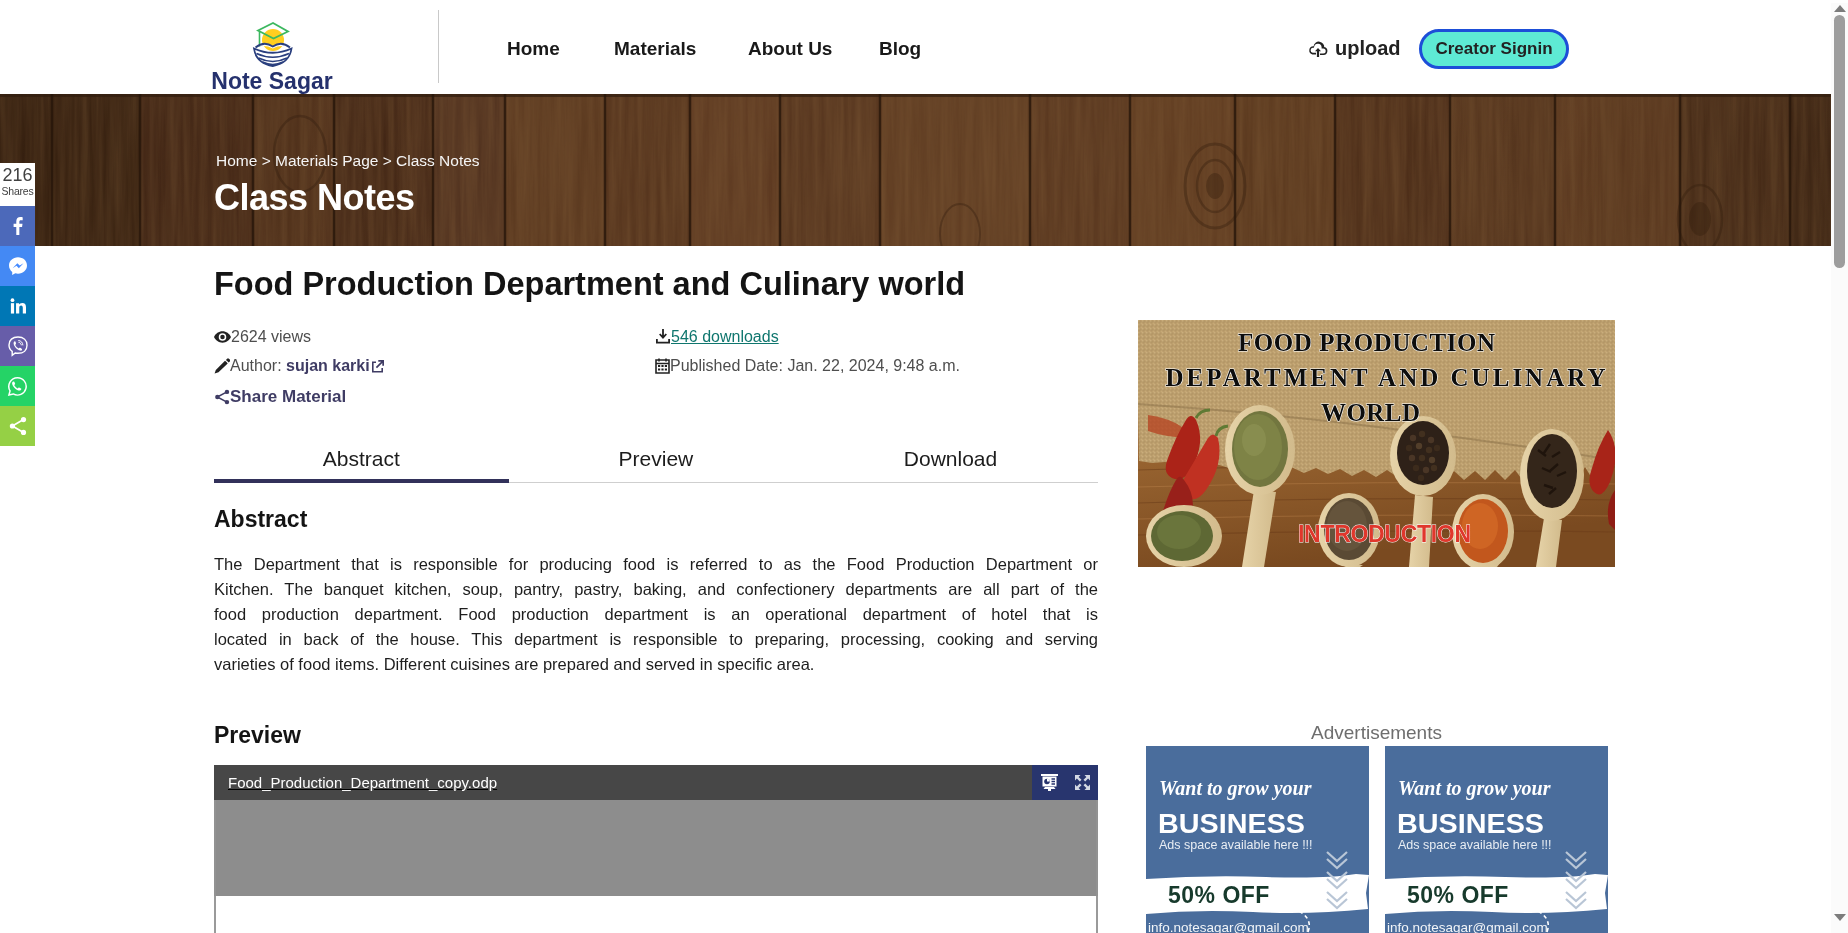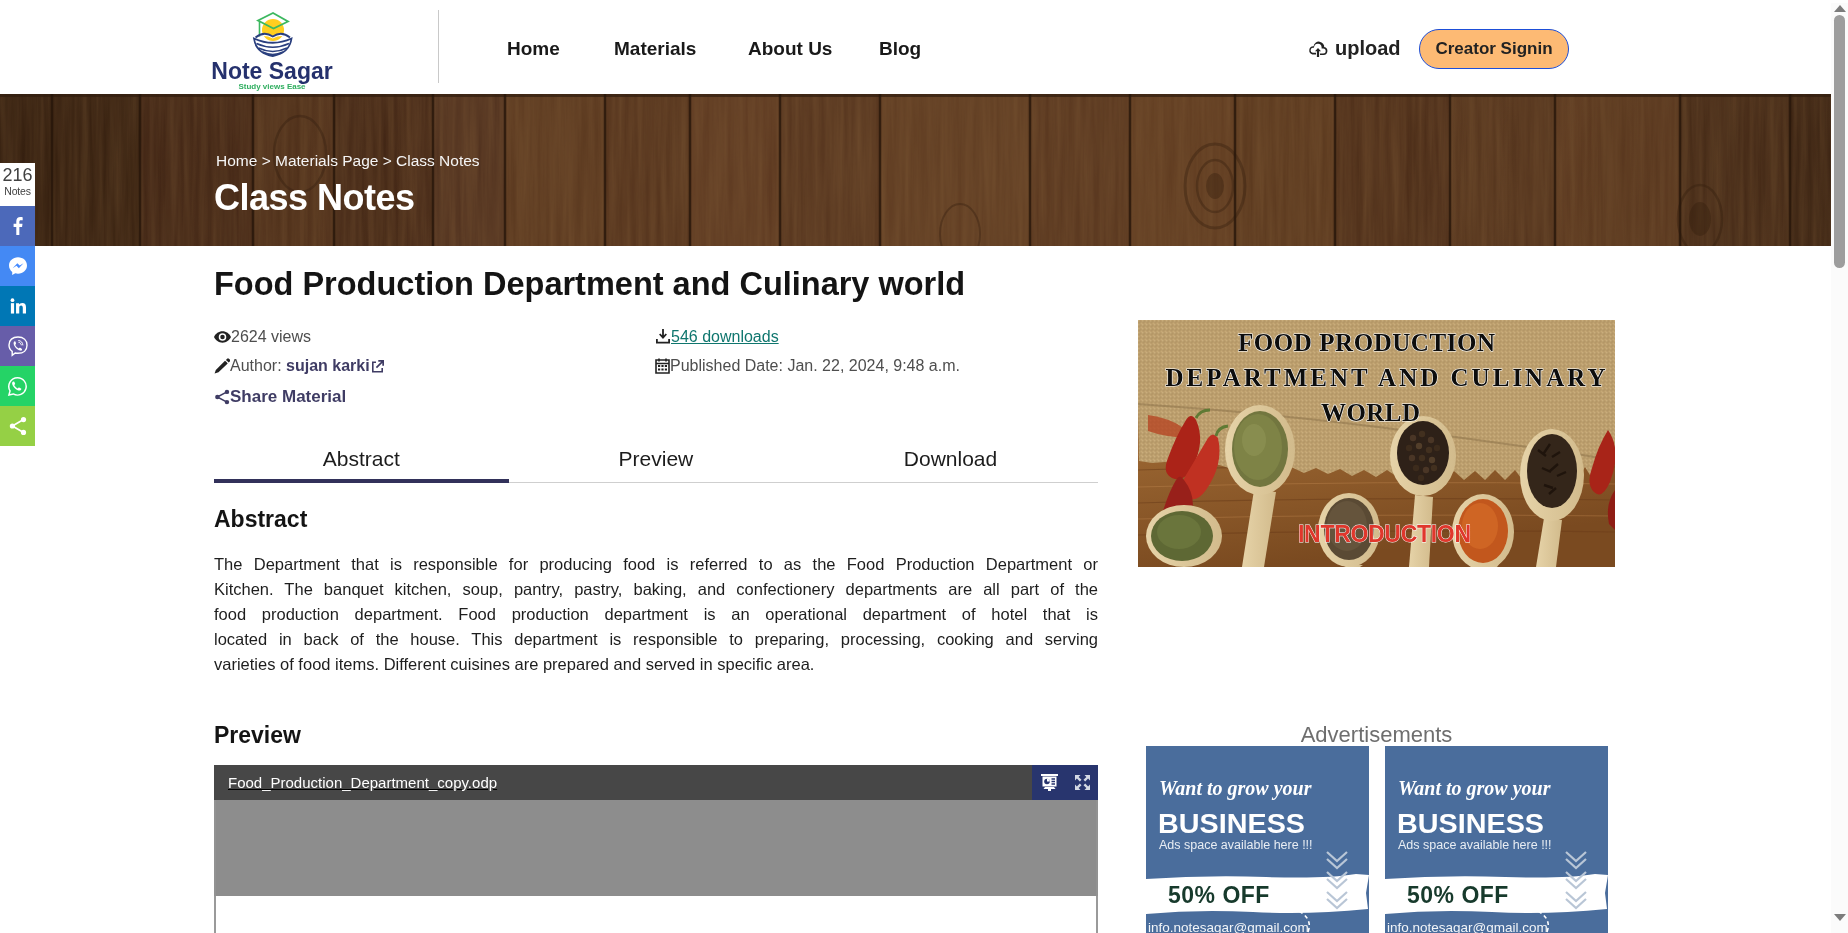--- a/index.html
+++ b/index.html
@@ -1,28 +1,28 @@
 <!DOCTYPE html>
 <html><head>
 <meta charset="utf-8">
 <style>
   * { margin:0; padding:0; box-sizing:border-box; }
   html,body { width:1848px; height:933px; overflow:hidden; background:#fff;
     font-family:"Liberation Sans", sans-serif; position:relative; }
 
   
   .header { position:absolute; left:0; top:3px; width:1831px; height:91px; background:#fff; }
-  .logo { position:absolute; left:192px; top:7px; width:160px; text-align:center; }
+  .logo { position:absolute; left:192px; top:17px; width:160px; text-align:center; }
   .logoname { font-size:23px; line-height:20px; font-weight:bold; color:#25316d; margin-top:0;}
   .logosub { font-size:8px; font-weight:bold; color:#2fae5f; margin-top:1px;}
   .hdr-divider { position:absolute; left:438px; top:7px; width:1px; height:73px; background:#c9c9c9; }
   .nav { position:absolute; top:0; height:91px; display:flex; align-items:center; font-size:19px; font-weight:bold; color:#191919; }
   .nav a { color:#191919; text-decoration:none; }
   .upload { position:absolute; top:0; height:91px; display:flex; align-items:center; gap:7px; font-size:20px; font-weight:bold; color:#222; }
-  .pill { position:absolute; left:1419px; top:26px; width:150px; height:40px; border:1px solid #1d4ed8; border-radius:22px; background:#fdba74;
+  .pill { position:absolute; left:1419px; top:26px; width:150px; height:40px; border:3px solid #1d4ed8; border-radius:22px; background:#5eead4;
       display:flex; align-items:center; justify-content:center; font-size:17px; font-weight:bold; color:#222; }
 
   
   .banner { position:absolute; left:0; top:94px; width:1831px; height:152px; overflow:hidden;text-align:right; }
   .crumb { position:absolute; left:216px; top:58px; font-size:15.5px; color:#f5f5f5; }
   .banner h1 { position:absolute; left:214px; top:83px; font-size:36px; font-weight:bold; color:#fff; letter-spacing:-0.5px;}
 
   
   .rail { position:absolute; left:0; top:163px; width:30px; }
   .railcount { width:35px; height:43px; background:#fff; text-align:center; }
@@ -46,21 +46,21 @@
 
   
   .viewer { position:absolute; left:214px; top:765px; width:884px;text-decoration:underline; }
   .vtoolbar { height:35px; background:#474747; display:flex; align-items:center; color:#fff; font-size:15px; padding-left:14px; position:relative;}
   .vicons { position:absolute; right:0; top:0; height:35px; width:66px; background:#28356e; display:flex; align-items:center; justify-content:space-around;}
   .vbody { height:96px; background:#8d8d8d; border-left:2px solid #929292; border-right:2px solid #929292;}
   .vpage { height:37px; background:#fff; border-left:2px solid #9a9a9a; border-right:2px solid #9a9a9a; }
 
   
   .foodimg { position:absolute; left:1138px; top:320px; width:477px; height:247px; }
-  .adshead { position:absolute; left:1138px; top:722px; width:477px; text-align:center; font-size:22px; color:#6e6e6e; }
+  .adshead { position:absolute; left:1138px; top:722px; width:477px; text-align:center; font-size:19px; color:#6e6e6e; }
   .adcard  { position:absolute; top:746px; width:223px; height:300px; background:#4a6d9c; overflow:hidden;}
 
   
   .sbar { position:absolute; left:1831px; top:3px; width:17px; height:930px; background:#fbfbfb; }
   .sthumb { position:absolute; left:3px; top:12px; width:11px; height:253px; background:#9d9d9d; border-radius:6px; }
   .sarrow-up { position:absolute; left:3px; top:2px; width:0; height:0; border-left:6px solid transparent; border-right:6px solid transparent; border-bottom:7px solid #7c7c7c; }
   .sarrow-dn { position:absolute; left:3px; top:911px; width:0; height:0; border-left:6px solid transparent; border-right:6px solid transparent; border-top:7px solid #7c7c7c; }
 </style>
 </head>
 <body>
@@ -175,21 +175,21 @@
         <line x1="1790" y1="0" x2="1790" y2="152"></line>
     </g>
   </svg>
   <div class="crumb">Home &gt; Materials Page &gt; Class Notes</div>
   <h1>Class Notes</h1>
 </div>
 
 <div class="rail">
   <div class="railcount">
       <div class="n">216</div>
-      <div class="s">Notes</div>
+      <div class="s">Shares</div>
     </div>
   <div class="railbtn" style="background:#4c69ba;">
     <svg width="10" height="18" viewBox="0 0 11 20">
         <path d="M7 20 V11 h3 l0.5-3.5 H7 V5.2 c0-1 0.3-1.7 1.8-1.7 H10.7 V0.2 C10.4 0.15 9.3 0 8.1 0 5.4 0 3.6 1.6 3.6 4.7 V7.5 H0.6 V11 h3 v9 Z" fill="#fff"></path>
       </svg>
   </div>
   <div class="railbtn" style="background:#4489f4;">
     <svg width="20" height="20" viewBox="0 0 24 24">
         <path d="M12 1.5 C5.9 1.5 1.2 5.9 1.2 11.4 c0 3.1 1.5 5.9 3.9 7.7 L5 22.9 l3.8-2.1 c1 0.3 2.1 0.4 3.2 0.4 6.1 0 10.8-4.4 10.8-9.9 S18.1 1.5 12 1.5 Z" fill="#fff"></path>
         <path d="M5.5 14.6 l5.7-6 2.8 2.8 4.6-2.8 -5.6 6 -2.8-2.8 Z" fill="#448aff"></path>

